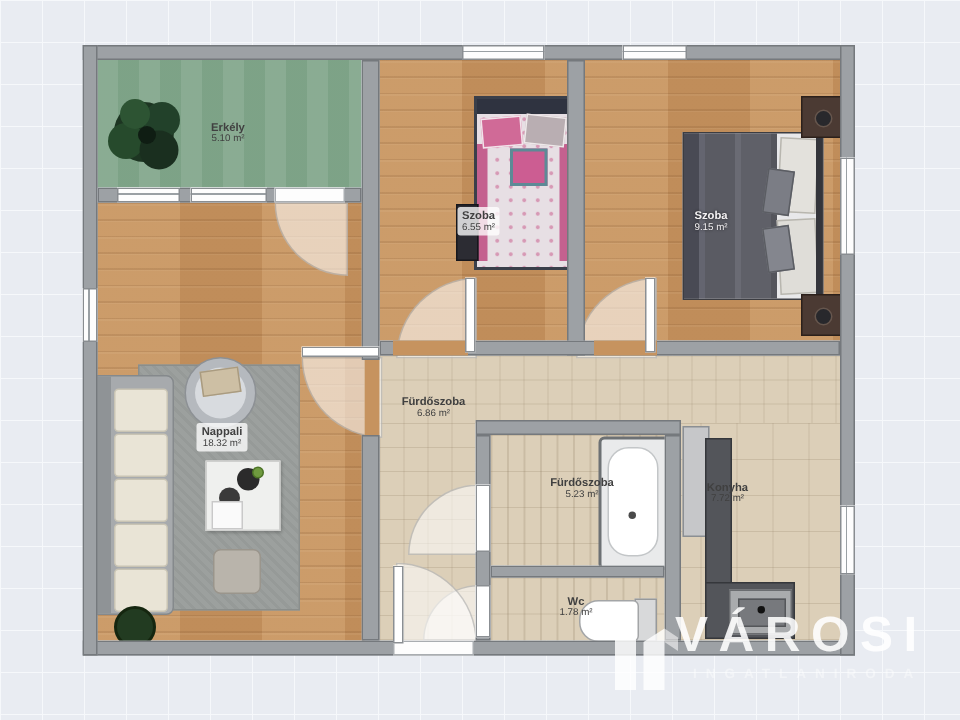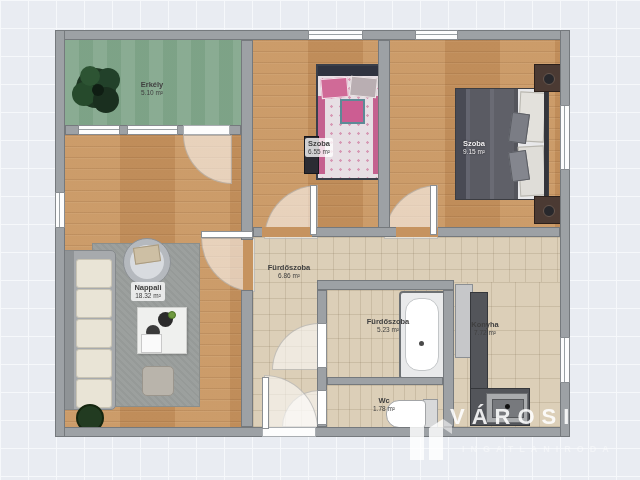--- a/index.html
+++ b/index.html
@@ -49,21 +49,21 @@
   .lbl.chip .inner{display:inline-block;background:rgba(255,255,255,.78);border-radius:2px;padding:1px 3px;}
   .lbl.light{color:#f4f2f4;text-shadow:0 0 2px rgba(0,0,0,.7);}
   
   .f{position:absolute;z-index:20;}
   
   .sofa{background:#a7aaad;border:1px solid #85898c;border-radius:5px;}
   .sofa .back{position:absolute;left:0;top:0;width:13px;height:100%;background:#8f9396;border-radius:5px 0 0 5px;}
   .sofa .cushion{position:absolute;left:15px;width:34px;height:27px;background:#e9e4d6;border:1px solid #c9c4b4;border-radius:3px;}
   
   .watermark{position:absolute;z-index:90;pointer-events:none;}
-  .wm-text{position:absolute;left:450px;top:404px;font-size:22px;font-weight:bold;letter-spacing:7px;color:rgba(255,255,255,.88);white-space:nowrap;}
+  .wm-text{position:absolute;left:450px;top:404px;font-size:33px;font-weight:bold;letter-spacing:7px;color:rgba(255,255,255,.88);white-space:nowrap;}
   .wm-tag{position:absolute;left:462px;top:444px;font-size:9px;font-weight:bold;letter-spacing:6px;color:rgba(255,255,255,.42);white-space:nowrap;}
 </style>
 </head>
 <body>
 
 <div class="green" style="left:65px;top:40px;width:176px;height:85px;"></div>
 <div class="wood" style="left:65px;top:135px;width:178px;height:292px;"></div>
 <div class="wood" style="left:253px;top:40px;width:125px;height:187px;"></div>
 <div class="wood" style="left:390px;top:40px;width:170px;height:187px;"></div>
 <div class="tile" style="left:253px;top:237px;width:307px;height:45px;"></div>

